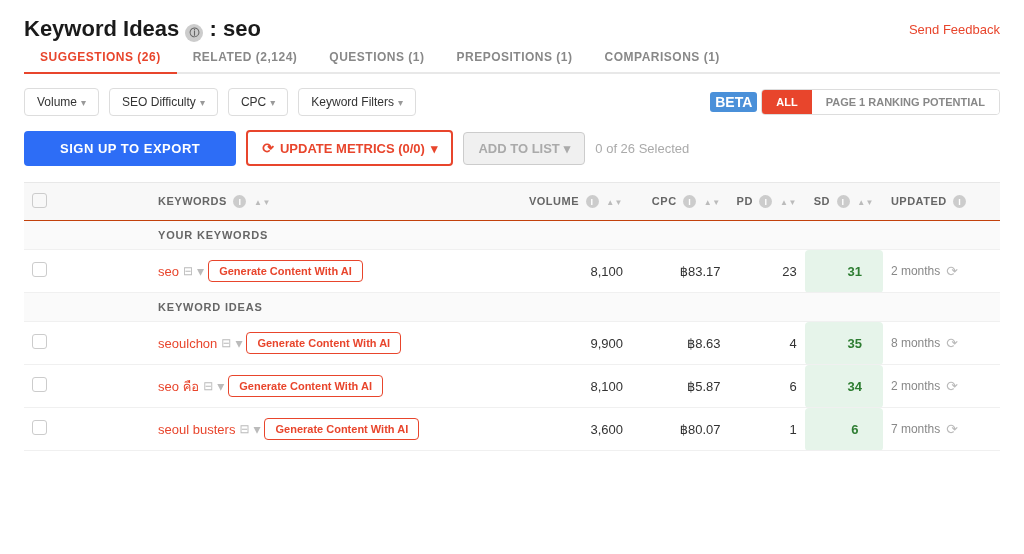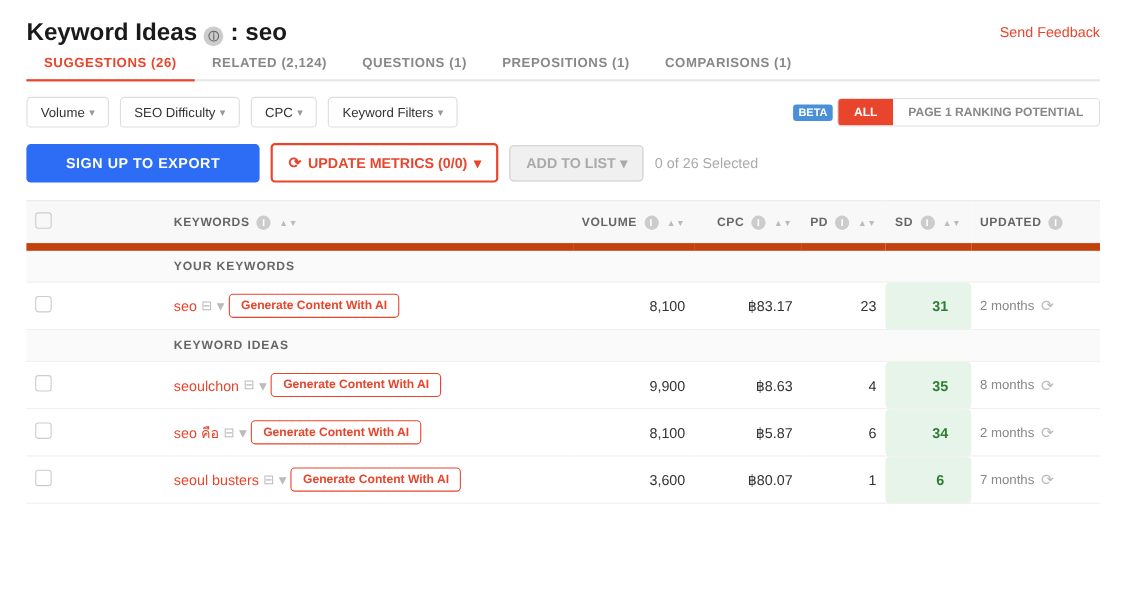--- a/index.html
+++ b/index.html
@@ -11,32 +11,32 @@
     .title-icon { width: 18px; height: 18px; background: #ccc; border-radius: 50%; display: inline-flex; align-items: center; justify-content: center; font-size: 10px; color: #666; cursor: pointer; }
     .send-feedback { color: #e8452c; font-size: 13px; text-decoration: none; font-weight: 500; }
     .tabs { display: flex; gap: 0; border-bottom: 2px solid #e8e8e8; margin-bottom: 14px; }
     .tab { padding: 8px 16px; font-size: 12px; font-weight: 600; color: #888; cursor: pointer; text-transform: uppercase; letter-spacing: 0.5px; border-bottom: 2px solid transparent; margin-bottom: -2px; }
     .tab.active { color: #e8452c; border-bottom-color: #e8452c; }
     .filters-row { display: flex; align-items: center; justify-content: space-between; margin-bottom: 14px; }
     .filters-left { display: flex; gap: 10px; align-items: center; }
     .filter-btn { display: flex; align-items: center; gap: 4px; padding: 6px 12px; border: 1px solid #ddd; border-radius: 4px; background: #fff; font-size: 12px; color: #333; cursor: pointer; font-weight: 500; }
     .filter-btn .chevron { font-size: 10px; color: #999; }
     .filters-right { display: flex; align-items: center; gap: 8px; }
-    .beta-badge { background: #4a90d9; color: #fff; font-size: 10px; font-weight: 700; padding: 2px 5px; border-radius: 3px; }
+    .beta-badge { background: #4a90d9; color: #fff; font-size: 14px; font-weight: 700; padding: 2px 5px; border-radius: 3px; }
     .ranking-group { display: flex; align-items: center; border: 1px solid #ddd; border-radius: 4px; overflow: hidden; }
     .rank-btn-all { background: #e8452c; color: #fff; padding: 6px 14px; font-size: 11px; font-weight: 700; cursor: pointer; border: none; }
     .rank-btn-page1 { background: #fff; color: #888; padding: 6px 14px; font-size: 11px; font-weight: 600; cursor: pointer; border: none; }
     .actions-row { display: flex; align-items: center; gap: 10px; margin-bottom: 16px; }
     .signup-btn { background: #2d6df6; color: #fff; border: none; padding: 10px 36px; border-radius: 4px; font-size: 13px; font-weight: 700; cursor: pointer; text-transform: uppercase; letter-spacing: 0.5px; }
     .update-btn { display: flex; align-items: center; gap: 6px; background: #fff; border: 2px solid #e8452c; color: #e8452c; padding: 8px 14px; border-radius: 4px; font-size: 13px; font-weight: 700; cursor: pointer; text-transform: uppercase; }
     .update-icon { font-size: 14px; }
     .add-list-btn { display: flex; align-items: center; gap: 4px; background: #f0f0f0; border: 1px solid #ccc; color: #aaa; padding: 8px 14px; border-radius: 4px; font-size: 13px; font-weight: 600; cursor: pointer; }
     .selected-text { color: #aaa; font-size: 13px; }
     table { width: 100%; border-collapse: collapse; }
-    thead tr { background: #f8f8f8; border-top: 1px solid #e8e8e8; border-bottom: 7px solid #c2410c; }
+    thead tr { background: #f8f8f8; border-top: 1px solid #e8e8e8; border-bottom: 1px solid #c2410c; }
     th { padding: 10px 8px; font-size: 11px; font-weight: 700; color: #666; text-transform: uppercase; letter-spacing: 0.5px; text-align: left; white-space: nowrap; }
     th.sortable { cursor: pointer; }
     .th-icon { display: inline-flex; align-items: center; justify-content: center; width: 13px; height: 13px; background: #ccc; border-radius: 50%; font-size: 9px; color: #fff; margin-left: 3px; cursor: pointer; }
     .sort-arrows { display: inline-flex; flex-direction: column; margin-left: 4px; font-size: 8px; color: #bbb; line-height: 1; }
     td { padding: 10px 8px; border-bottom: 1px solid #f0f0f0; vertical-align: middle; }
     .section-header td { font-size: 11px; font-weight: 700; color: #666; text-transform: uppercase; letter-spacing: 0.8px; background: #fafafa; padding: 8px 8px; }
     .checkbox { width: 15px; height: 15px; border: 1px solid #ccc; border-radius: 3px; cursor: pointer; display: inline-block; }
     .keyword-link { color: #e8452c; text-decoration: none; font-weight: 500; }
     .keyword-actions { display: flex; align-items: center; gap: 4px; }
     .kw-icon { color: #bbb; font-size: 14px; cursor: pointer; }

